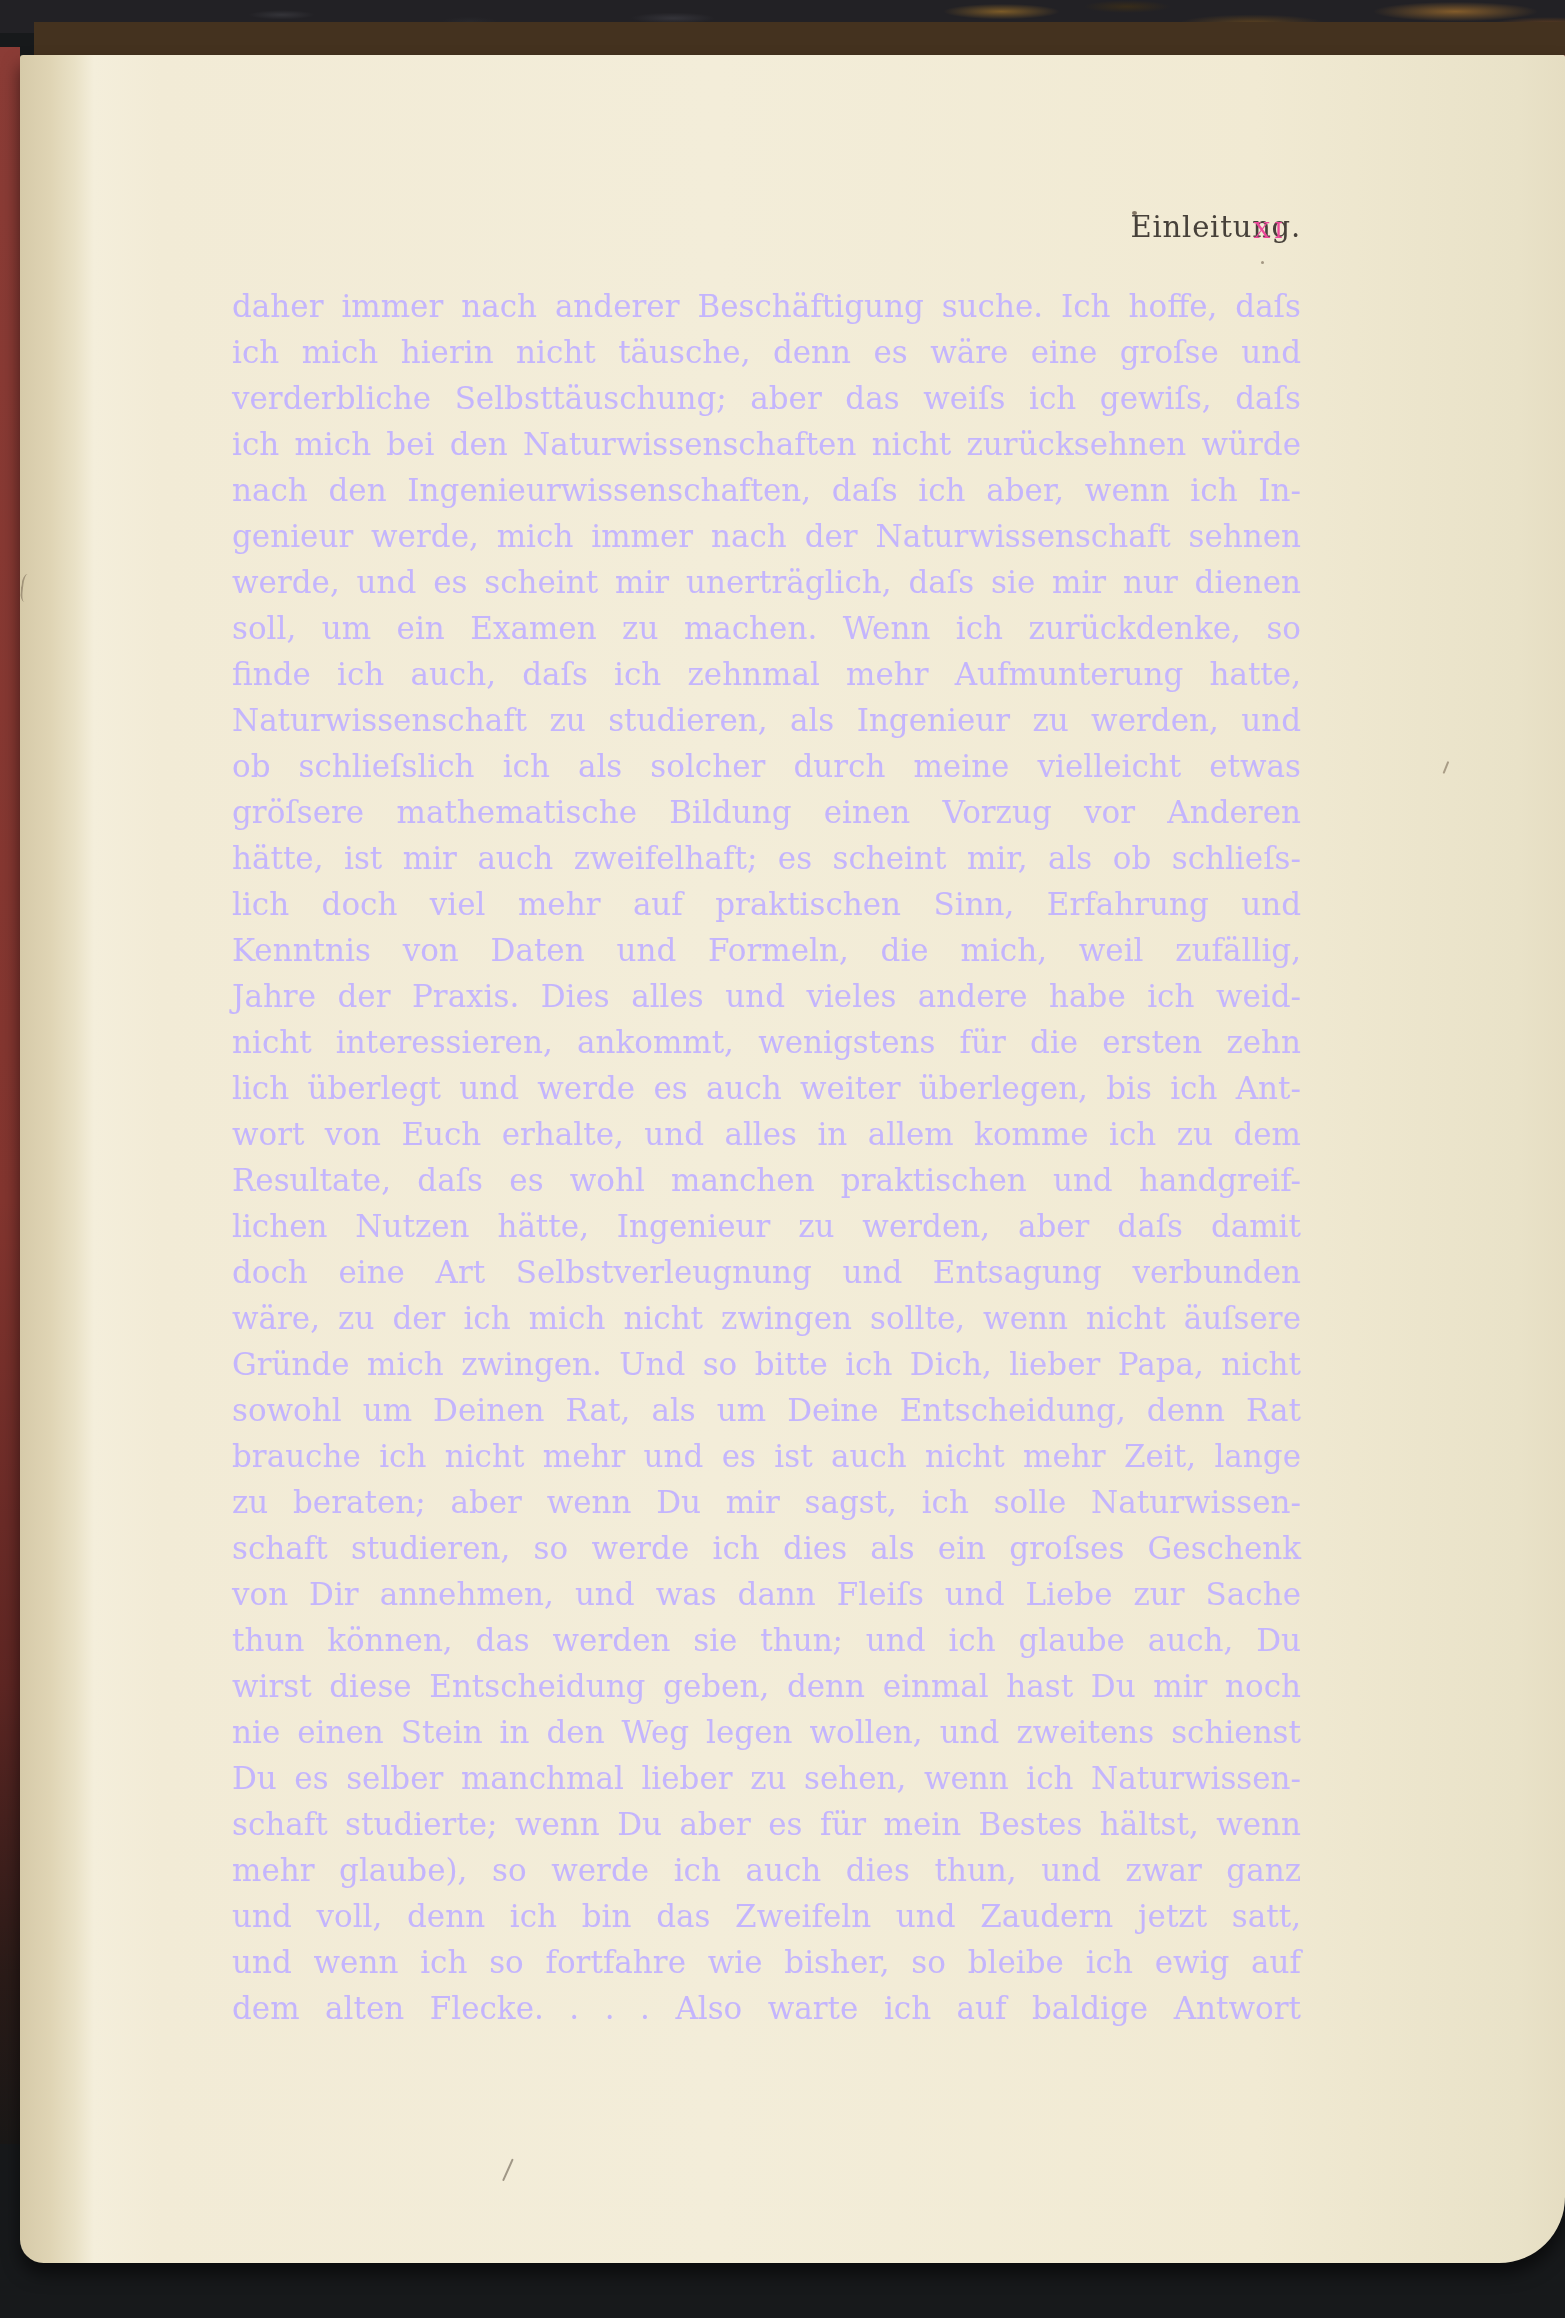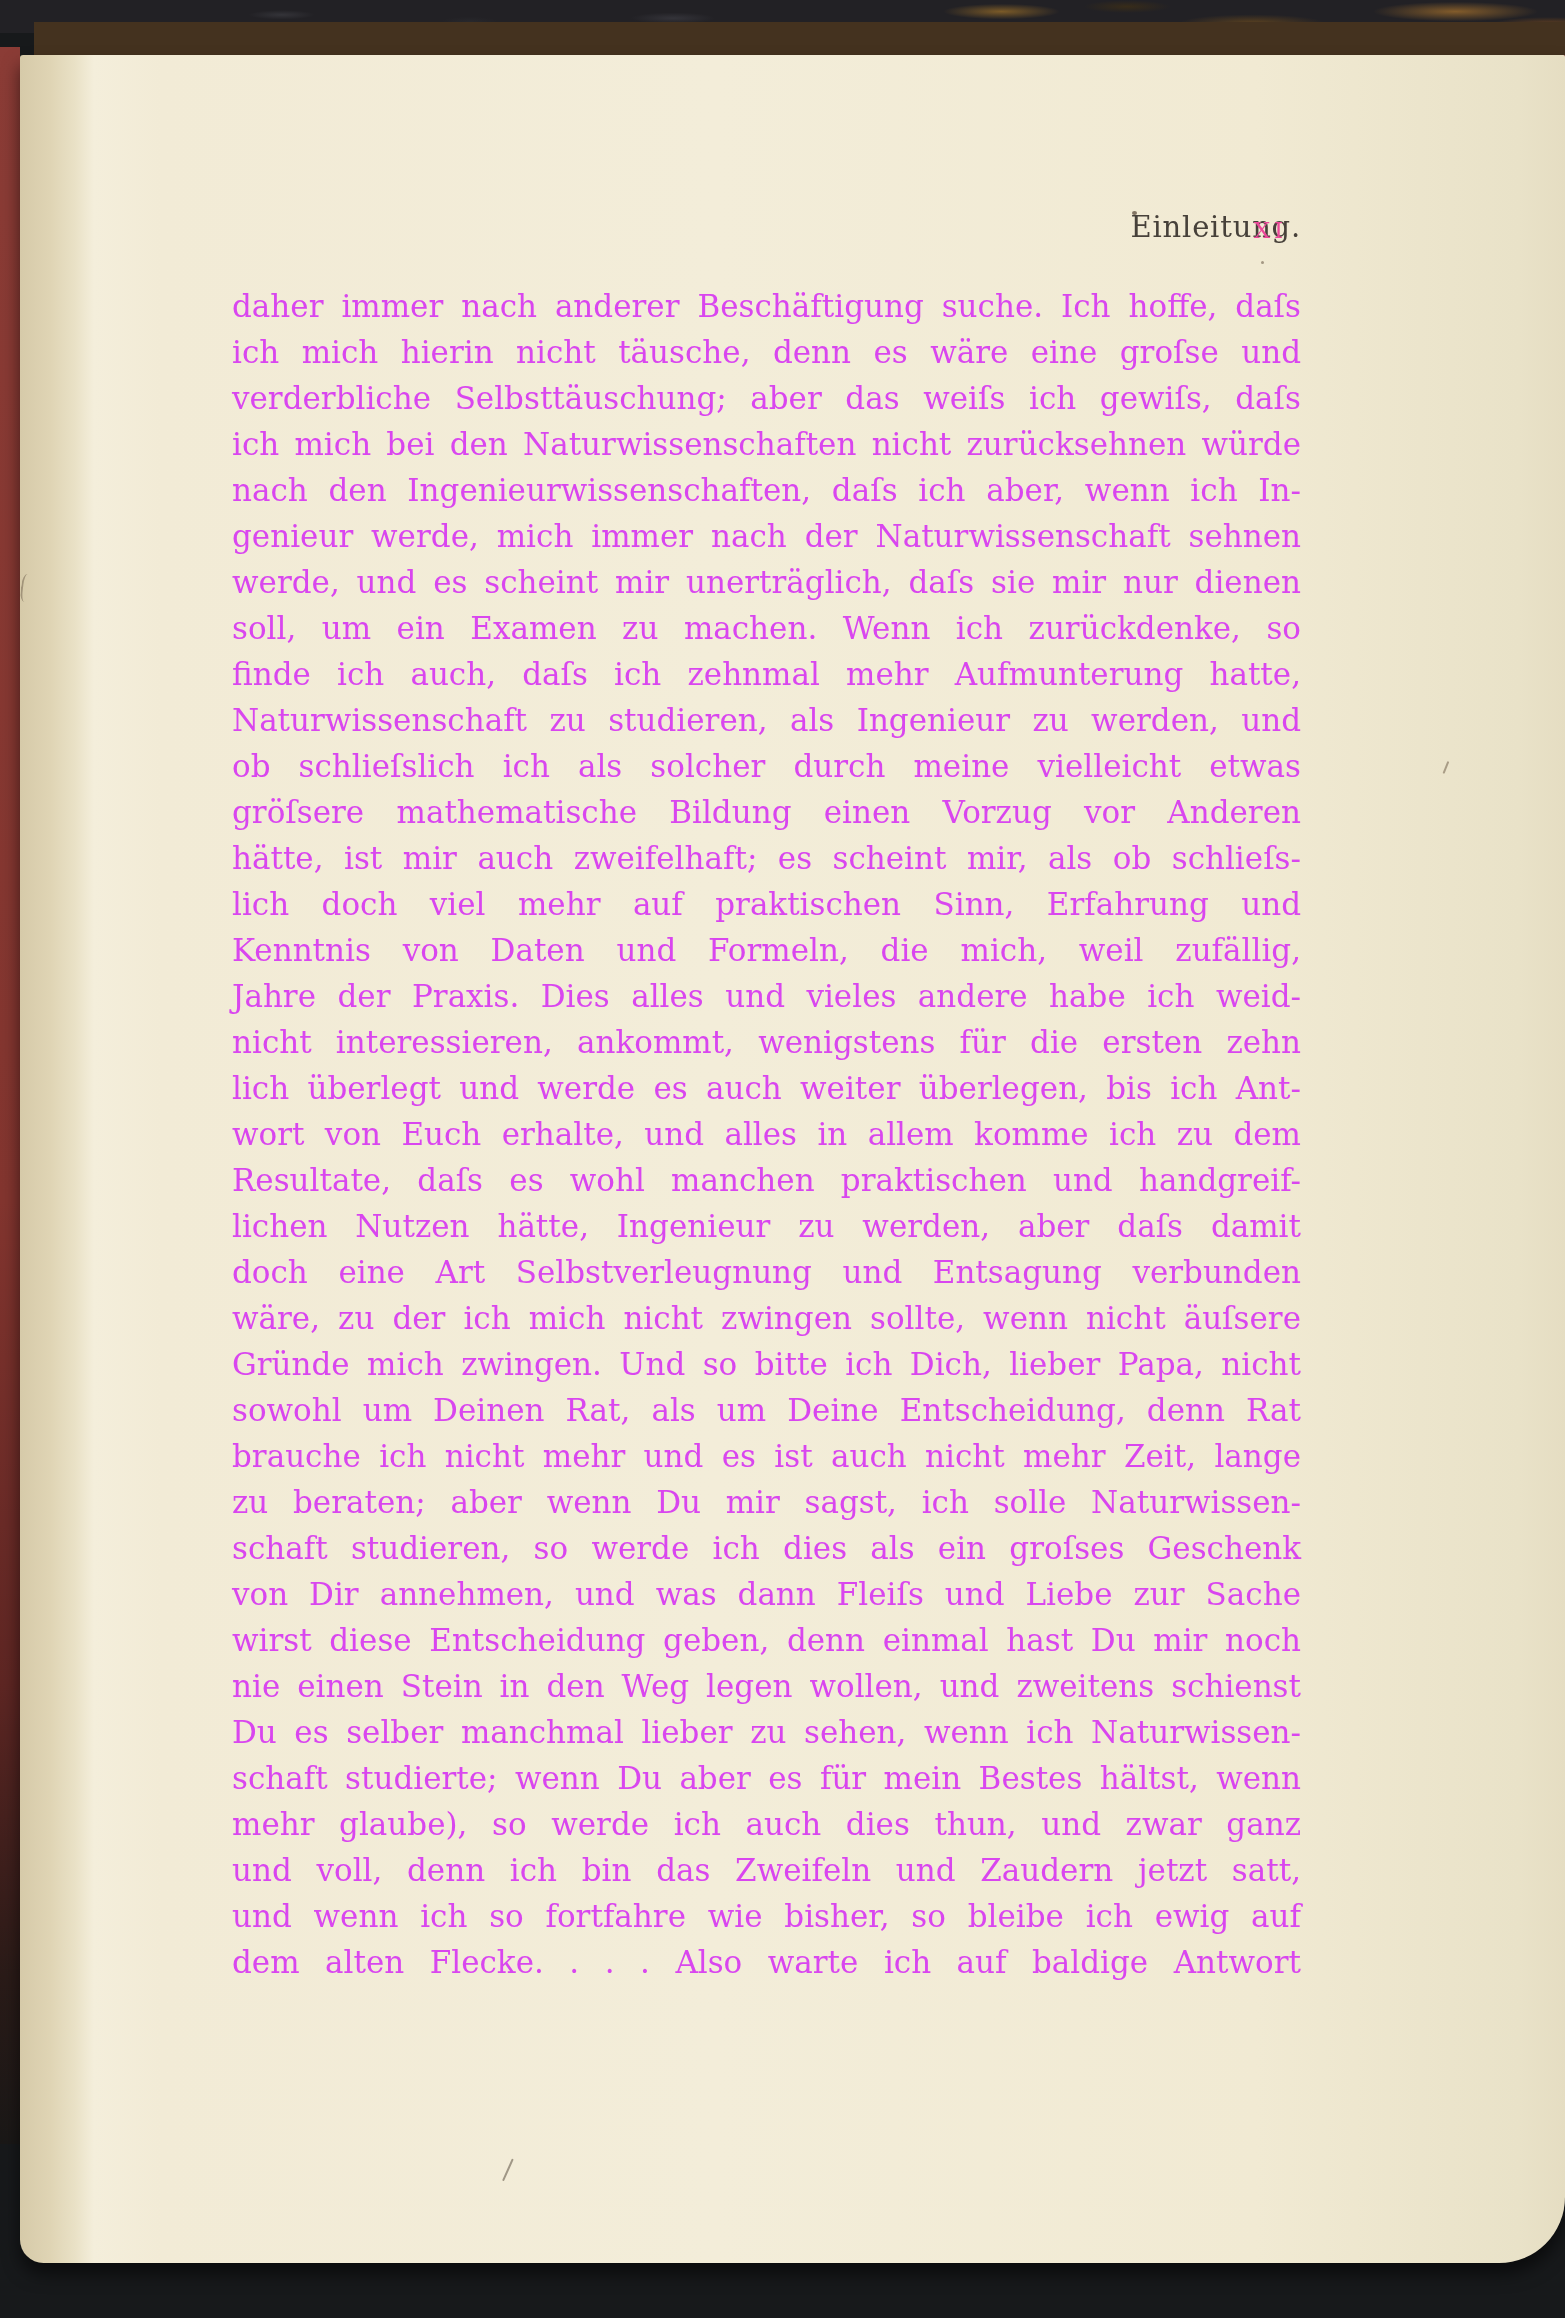--- a/index.html
+++ b/index.html
@@ -52,21 +52,21 @@
   .head-title{
     position:absolute;left:0;right:0;text-align:right;
     font-size:29px;letter-spacing:0.8px;
   }
   .head-pagenum{
     position:absolute;right:14px;top:7px;
     font-size:23px;letter-spacing:3.9px;color:#ec4899;
   }
   .text-block{
     position:absolute;left:232px;top:283px;width:1069px;
-    color:#d946ef;
+    color:#c4b5fd;
   }
   .text-line{
     height:46px;line-height:46px;font-size:31px;
     text-align:justify;text-align-last:justify;
     white-space:normal;word-spacing:2.3px;
   }
   
   .mark{position:absolute;}
   .mark-dot{width:4.7px;height:3.9px;border-radius:50%;background:rgba(92,78,62,.75);}
   .mark-dot2{width:3.1px;height:3.1px;border-radius:50%;background:rgba(100,84,66,.55);}
@@ -116,20 +116,21 @@
     <div class="text-line">Resultate, daſs es wohl manchen praktischen und handgreif-</div>
     <div class="text-line">lichen Nutzen hätte, Ingenieur zu werden, aber daſs damit</div>
     <div class="text-line">doch eine Art Selbstverleugnung und Entsagung verbunden</div>
     <div class="text-line">wäre, zu der ich mich nicht zwingen sollte, wenn nicht äuſsere</div>
     <div class="text-line">Gründe mich zwingen. Und so bitte ich Dich, lieber Papa, nicht</div>
     <div class="text-line">sowohl um Deinen Rat, als um Deine Entscheidung, denn Rat</div>
     <div class="text-line">brauche ich nicht mehr und es ist auch nicht mehr Zeit, lange</div>
     <div class="text-line">zu beraten; aber wenn Du mir sagst, ich solle Naturwissen-</div>
     <div class="text-line">schaft studieren, so werde ich dies als ein groſses Geschenk</div>
     <div class="text-line">von Dir annehmen, und was dann Fleiſs und Liebe zur Sache</div>
+    <div class="text-line">thun können, das werden sie thun; und ich glaube auch, Du</div>
     <div class="text-line">wirst diese Entscheidung geben, denn einmal hast Du mir noch</div>
     <div class="text-line">nie einen Stein in den Weg legen wollen, und zweitens schienst</div>
     <div class="text-line">Du es selber manchmal lieber zu sehen, wenn ich Naturwissen-</div>
     <div class="text-line">schaft studierte; wenn Du aber es für mein Bestes hältst, wenn</div>
     <div class="text-line">mehr glaube), so werde ich auch dies thun, und zwar ganz</div>
     <div class="text-line">und voll, denn ich bin das Zweifeln und Zaudern jetzt satt,</div>
     <div class="text-line">und wenn ich so fortfahre wie bisher, so bleibe ich ewig auf</div>
     <div class="text-line">dem alten Flecke. . . .    Also warte ich auf baldige Antwort</div>
   </div>
 

